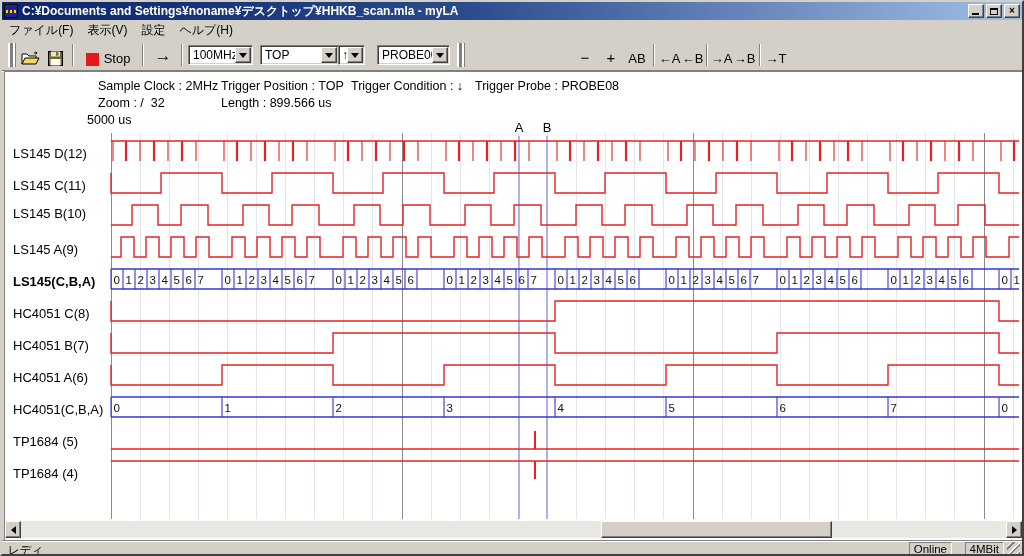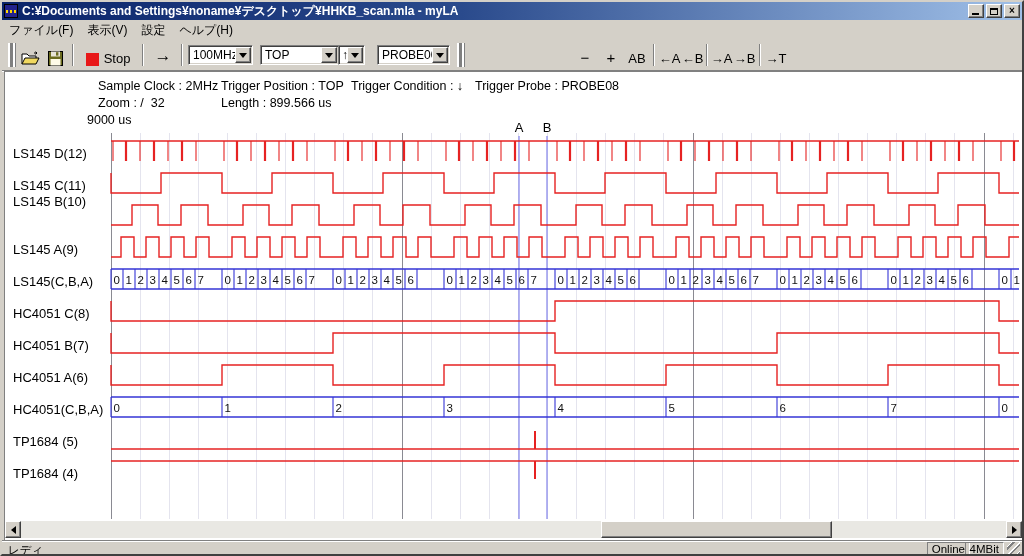--- a/index.html
+++ b/index.html
@@ -68,21 +68,21 @@
   #sb-left i{border-right:5px solid #000;margin-left:-4px;}
   #sb-right i{border-left:5px solid #000;margin-right:-4px;}
   #sb-thumb{position:absolute;left:596px;top:0;width:231px;height:17px;background:#d4d0c8;
     border:1px solid;border-color:#fff #404040 #404040 #fff;box-shadow:inset -1px -1px 0 #808080;}
   
   #statusbar{position:absolute;left:0;top:538px;width:1020px;height:16px;background:#d4d0c8;
     border-top:1px solid #808080;box-shadow:inset 0 1px 0 #fff;font-size:11.5px;color:#000;}
   #status-ready{position:absolute;left:6px;top:2px;}
   .spanel{position:absolute;top:1px;height:14px;padding:0 4px;
     border:1px solid;border-color:#808080 #fff #fff #808080;display:flex;align-items:center;}
-  #panel-online{right:52px;text-align:center;}
+  #panel-online{right:70px;text-align:center;}
   #panel-mem{right:18px;}
   #resize-grip{position:absolute;right:2px;bottom:1px;width:13px;height:13px;
     background:repeating-linear-gradient(135deg,transparent 0 3px,#fff 3px 4px,#808080 4px 6px);}
 </style>
 </head>
 <body>
 
 <div id="win">
 
   <div id="titlebar">
@@ -193,27 +193,27 @@
       </button>
   </div>
 
   <div id="client">
     <span class="info-text" style="left:93px;top:7px">Sample Clock : 2MHz</span>
     <span class="info-text" style="left:216px;top:7px">Trigger Position : TOP</span>
     <span class="info-text" style="left:346px;top:7px">Trigger Condition : ↓</span>
     <span class="info-text" style="left:470px;top:7px">Trigger Probe : PROBE08</span>
     <span class="info-text" style="left:93px;top:24px">Zoom : /  32</span>
     <span class="info-text" style="left:216px;top:24px">Length : 899.566 us</span>
-    <span class="info-text" style="left:82px;top:41px">9000 us</span>
+    <span class="info-text" style="left:82px;top:41px">5000 us</span>
     <div id="channel-labels">
         <div class="chan-label" style="top: 74px;">LS145 D(12)</div>
         <div class="chan-label" style="top: 106px;">LS145 C(11)</div>
-        <div class="chan-label" style="top: 122px;">LS145 B(10)</div>
+        <div class="chan-label" style="top: 134px;">LS145 B(10)</div>
         <div class="chan-label" style="top: 170px;">LS145 A(9)</div>
-        <div class="chan-label" style="top: 202px;">LS145(C,B,A)</div>
+        <div class="chan-label" style="top: 202px; font-weight: bold;">LS145(C,B,A)</div>
         <div class="chan-label" style="top: 234px;">HC4051 C(8)</div>
         <div class="chan-label" style="top: 266px;">HC4051 B(7)</div>
         <div class="chan-label" style="top: 298px;">HC4051 A(6)</div>
         <div class="chan-label" style="top: 330px;">HC4051(C,B,A)</div>
         <div class="chan-label" style="top: 362px;">TP1684 (5)</div>
         <div class="chan-label" style="top: 394px;">TP1684 (4)</div>
       </div>
   </div>
 
   <svg id="wave-svg" width="1024" height="556" viewBox="0 0 1024 556">

